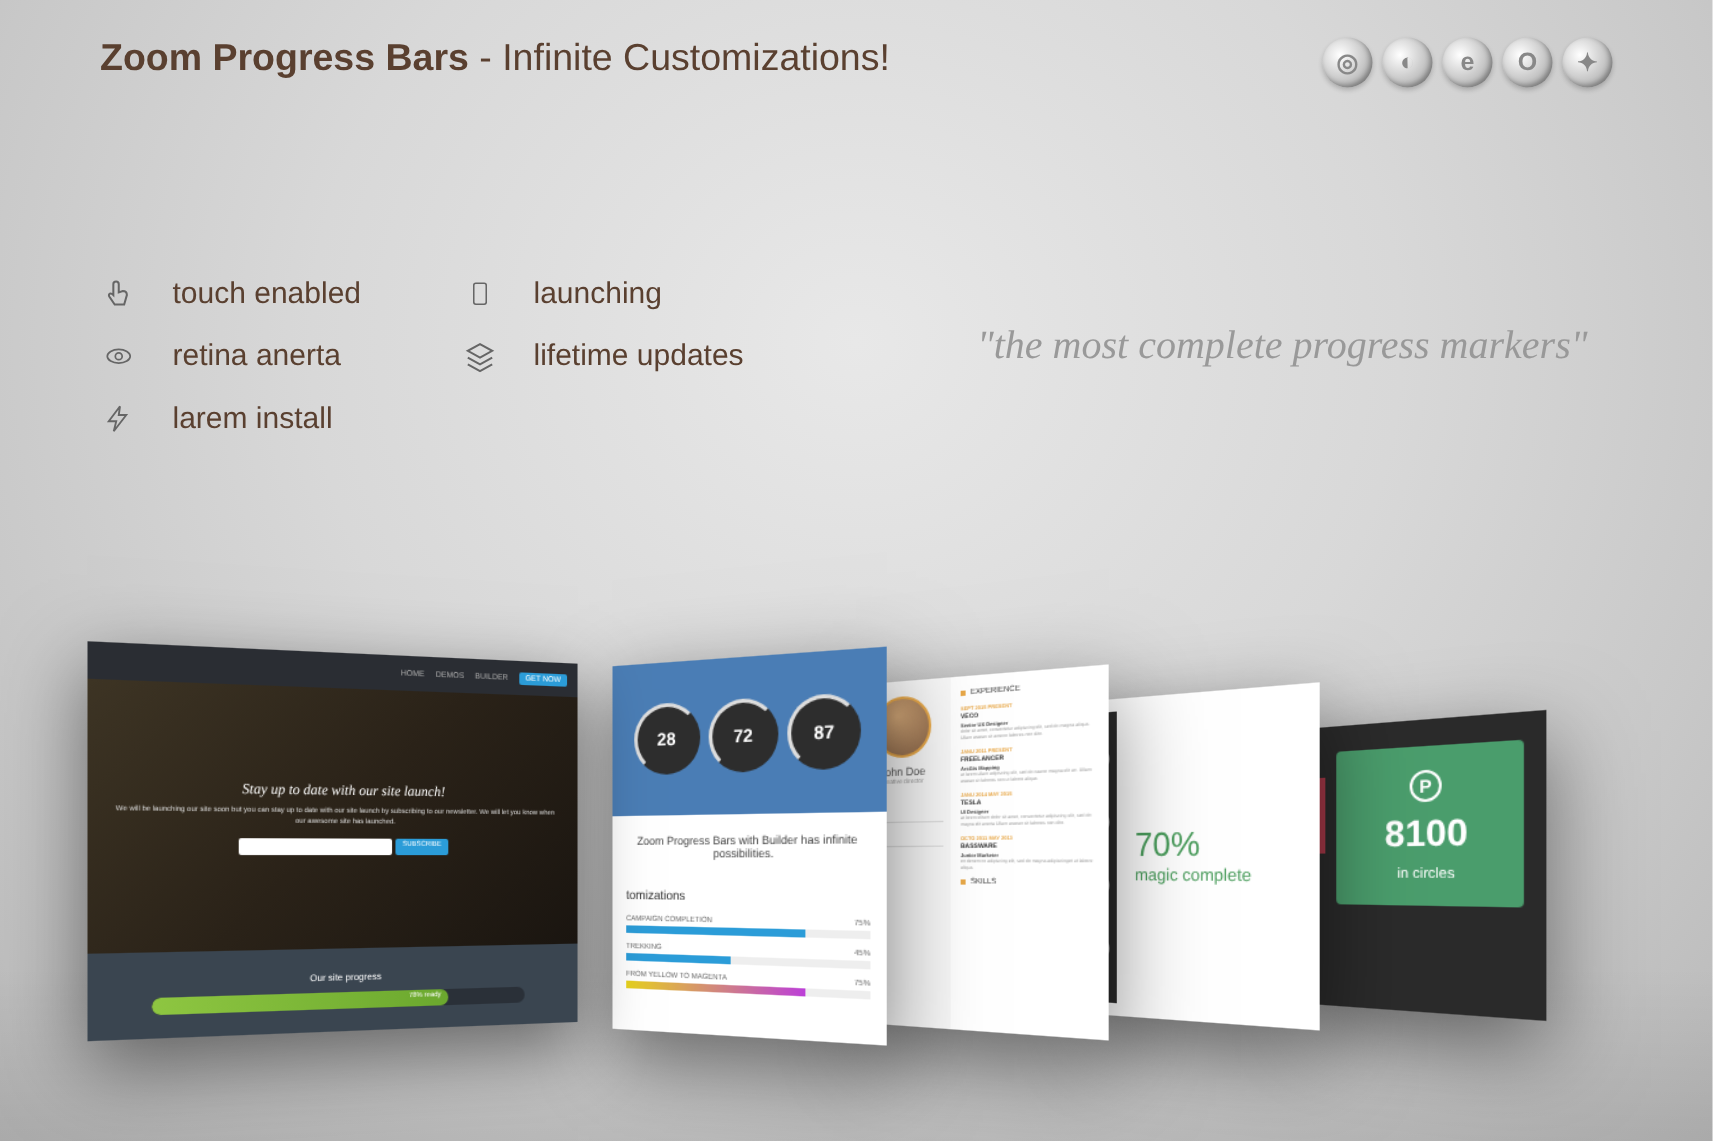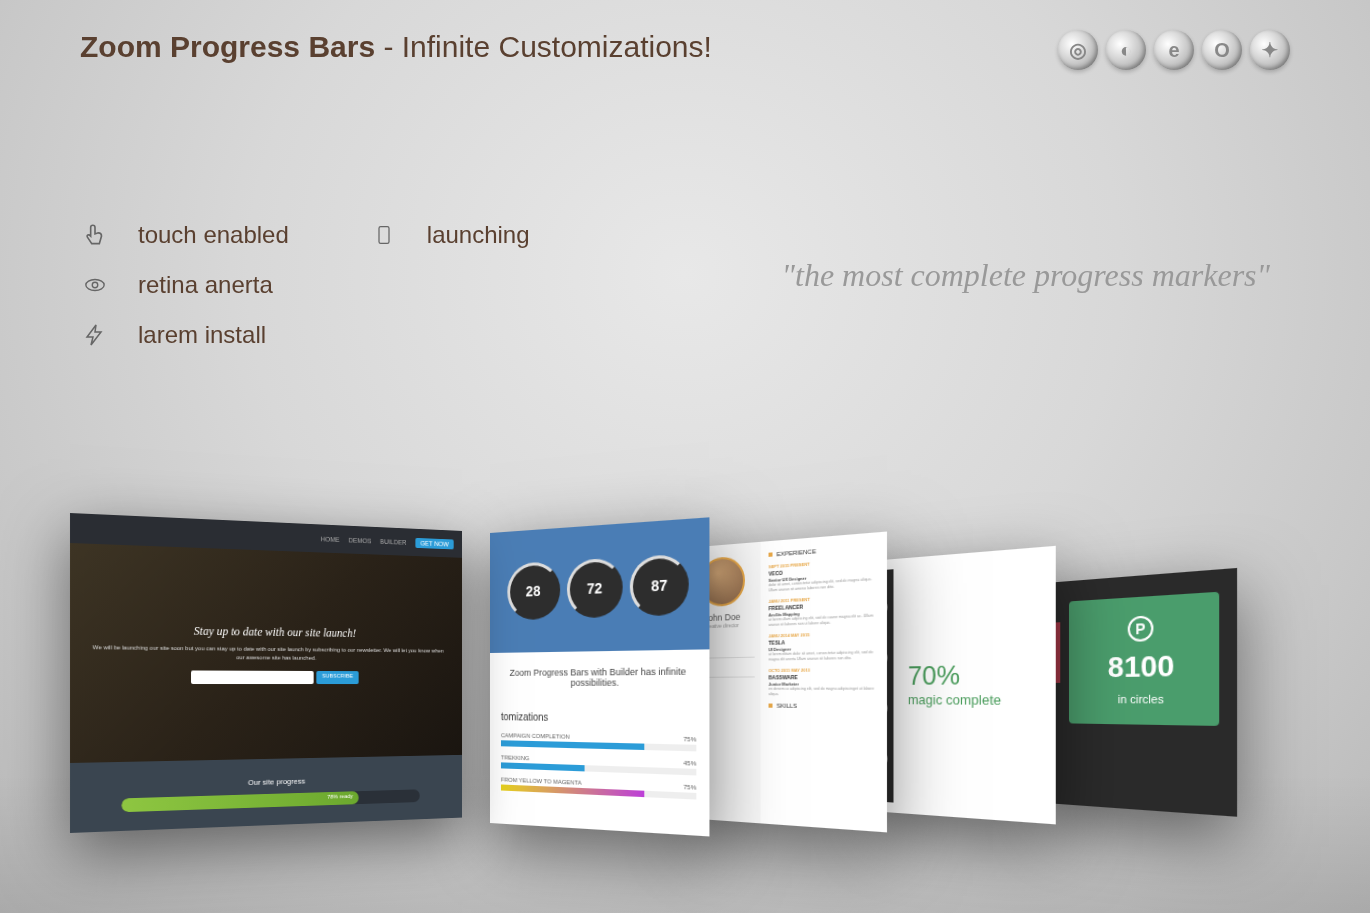--- a/index.html
+++ b/index.html
@@ -131,20 +131,30 @@
   </div>
   <div class="fcol">
     <div class="feat">
       <div class="ficon">
           <svg width="20" height="28" viewBox="0 0 24 24" fill="none" stroke="#666" stroke-width="1.5">
             <rect x="6" y="2" width="12" height="20" rx="2"></rect>
           </svg>
         </div>
       <span class="lbl">launching</span>
     </div>
+    <div class="feat">
+      <div class="ficon">
+          <svg width="26" height="26" viewBox="0 0 24 24" fill="none" stroke="#666" stroke-width="1.5">
+            <path d="M12 3l9 5-9 5-9-5z"></path>
+            <path d="M3 13l9 5 9-5"></path>
+            <path d="M3 18l9 5 9-5"></path>
+          </svg>
+        </div>
+      <span class="lbl">lifetime updates</span>
+    </div>
   </div>
 </div>
 
 <div class="quote">"the most complete progress markers"</div>
 
 <div class="stage">
 
   <div class="card c5">
     <div class="redbar"></div>
     <div class="gcard">

